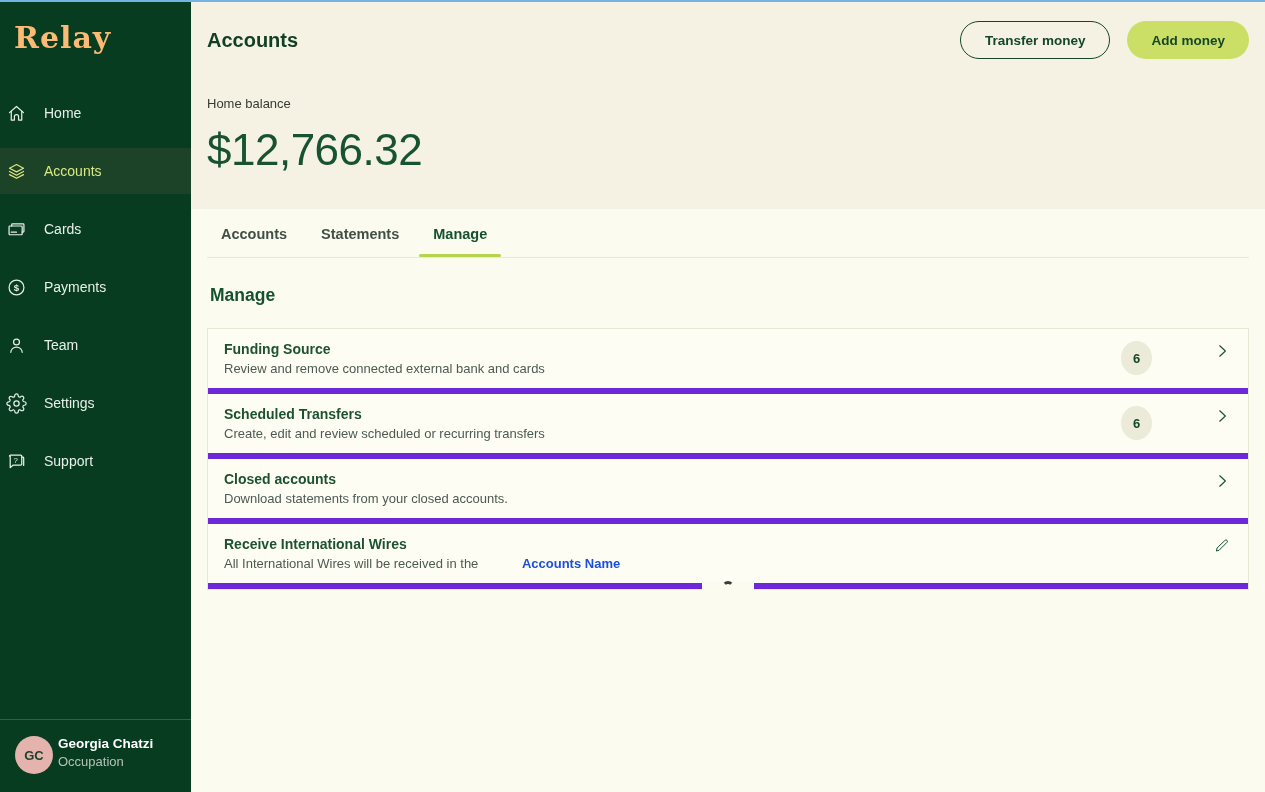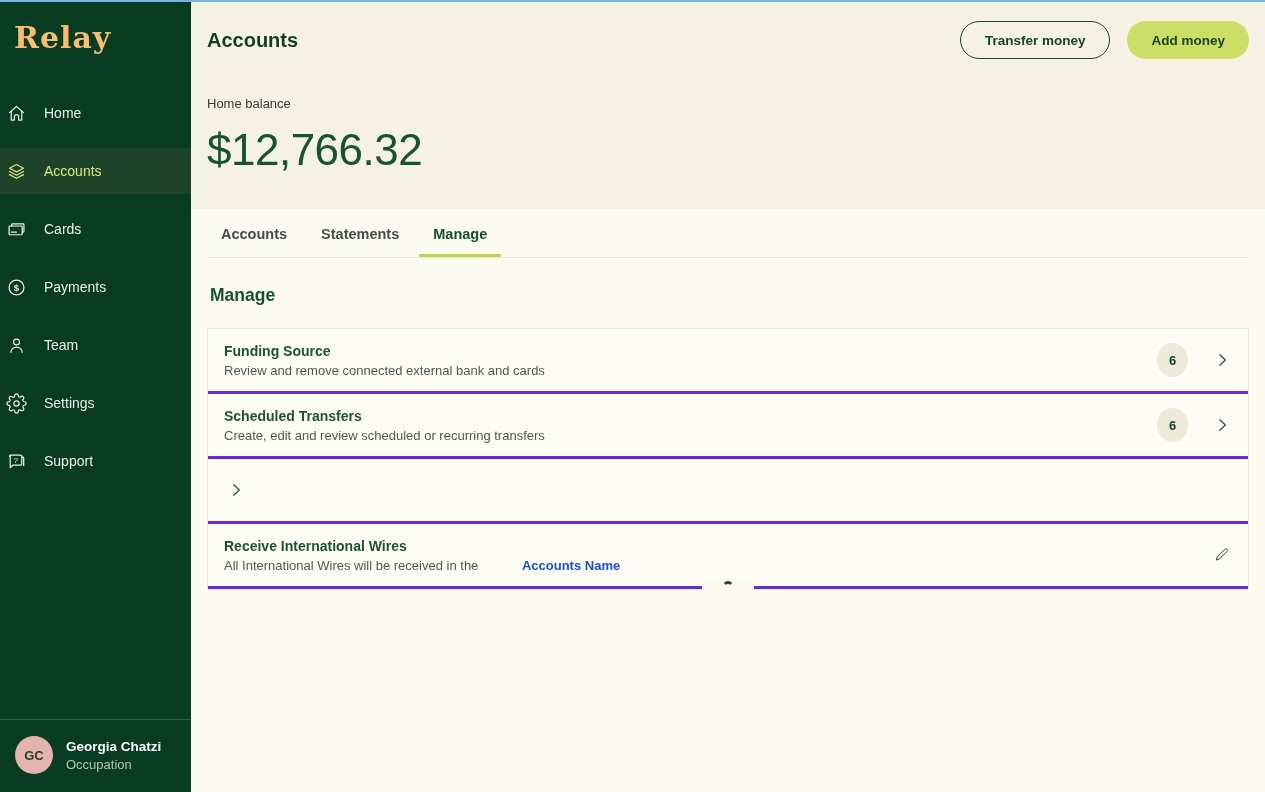--- a/index.html
+++ b/index.html
@@ -11,21 +11,21 @@
   
   .sidebar { width:191px; min-width:191px; background:#073c20; color:#eef3ec; display:flex; flex-direction:column; position:relative; z-index:5; }
   .logo { padding:20px 0 0 14px; height:78px; }
   .logo-text { font-family:"DejaVu Serif", serif; font-weight:700; font-size:30px; color:#fdba74; letter-spacing:1px; }
   .nav { margin-top:12px; }
   .nav-item { height:46px; display:flex; align-items:center; gap:17px; padding-left:6px; font-size:14px; color:#e9efe8; cursor:pointer; margin-bottom:12px; }
   .nav-item.active { background:#1c4227; color:#dbe982; }
   .nav-icon { width:21px; height:21px; display:flex; align-items:center; justify-content:center; }
   .nav-icon svg { width:21px; height:21px; stroke:currentColor; fill:none; stroke-width:1.4; stroke-linecap:round; stroke-linejoin:round; }
   .sb-spacer { flex:1; }
-  .profile { border-top:1px solid rgba(255,255,255,0.18); padding:16px 10px 18px 15px; display:flex; align-items:center; gap:13px; }
+  .profile { border-top:1px solid rgba(255,255,255,0.18); padding:16px 10px 18px 15px; display:flex; align-items:flex-start; gap:5px; }
   .avatar { width:38px; height:38px; border-radius:50%; background:#e5b3ad; color:#20402c; font-weight:700; font-size:13px; display:flex; align-items:center; justify-content:center; flex-shrink:0; }
   .profile-name { font-size:13.5px; font-weight:700; color:#ffffff; }
   .profile-sub { font-size:13px; color:#b6c2b8; margin-top:3px; }
 
   
   .main { flex:1; display:flex; flex-direction:column; background:#fcfbf0; }
   .hero { background:#f5f2e3; padding:0 16px; }
   .header-row { height:80px; display:flex; align-items:center; justify-content:space-between; }
   .page-title { font-size:20px; font-weight:700; color:#123e24; }
   .header-actions { display:flex; gap:17px; align-items:center; }
@@ -39,21 +39,21 @@
 
   .content { flex:1; padding:0 16px; position:relative; }
   .tabs-row { display:flex; gap:34px; padding:17px 14px 0; border-bottom:1px solid #ece8d8; }
   .tab { font-size:14.5px; font-weight:600; color:#415046; padding-bottom:15px; position:relative; cursor:pointer; }
   .tab.active { color:#14522e; font-weight:700; }
   .tab.active::after { content:""; position:absolute; left:-14px; right:-14px; bottom:0; height:3px; background:#b6d44c; border-radius:2px; }
 
   .section-heading { margin:27px 0 0 3px; font-size:17.5px; font-weight:700; color:#14522e; }
 
   .manage-list { margin-top:22px; border:1px solid #eae6d5; position:relative; background:#fefdf4; }
-  .m-row { display:flex; align-items:center; min-height:65px; padding:12px 16px; border-bottom:3px solid #6d28d9; cursor:pointer; }
+  .m-row { display:flex; align-items:flex-start; min-height:65px; padding:12px 16px; border-bottom:6px solid #6d28d9; cursor:pointer;gap:36px; }
   .m-row:last-child { border-bottom:none; }
   .m-text { flex:1; }
   .m-title { font-size:14px; font-weight:700; color:#1d5231; }
   .m-desc { font-size:13px; color:#4c5a50; margin-top:4px; }
   .m-desc b { color:#1d4ed8;margin-left:40px; }
   .badge { width:31px; height:34px; border-radius:50%; background:#ecead9; color:#14462a; font-size:13px; font-weight:700; display:flex; align-items:center; justify-content:center; margin-right:22px; }
   .row-action { width:20px; height:20px; display:flex; align-items:center; justify-content:center; margin-left:2px; }
   .row-action svg { stroke:#14522e; fill:none; stroke-width:1.5; stroke-linecap:round; stroke-linejoin:round; }
 
   .loader-gap { position:absolute; left:50%; bottom:-8px; transform:translateX(-50%); width:52px; height:16px; background:#fcfbf0; }
@@ -195,20 +195,24 @@
         </div>
         <div class="badge">6</div>
         <div class="row-action">
           <svg width="18" height="18" viewBox="0 0 24 24">
               <polyline points="9 5 16.5 12 9 19"></polyline>
             </svg>
         </div>
       </div>
 
       <div class="m-row">
+        <div class="m-text">
+          <div class="m-title">Closed accounts</div>
+          <div class="m-desc">Download statements from your closed accounts.</div>
+        </div>
         <div class="row-action">
           <svg width="18" height="18" viewBox="0 0 24 24">
               <polyline points="9 5 16.5 12 9 19"></polyline>
             </svg>
         </div>
       </div>
 
       <div class="m-row">
         <div class="m-text">
           <div class="m-title">Receive International Wires</div>

